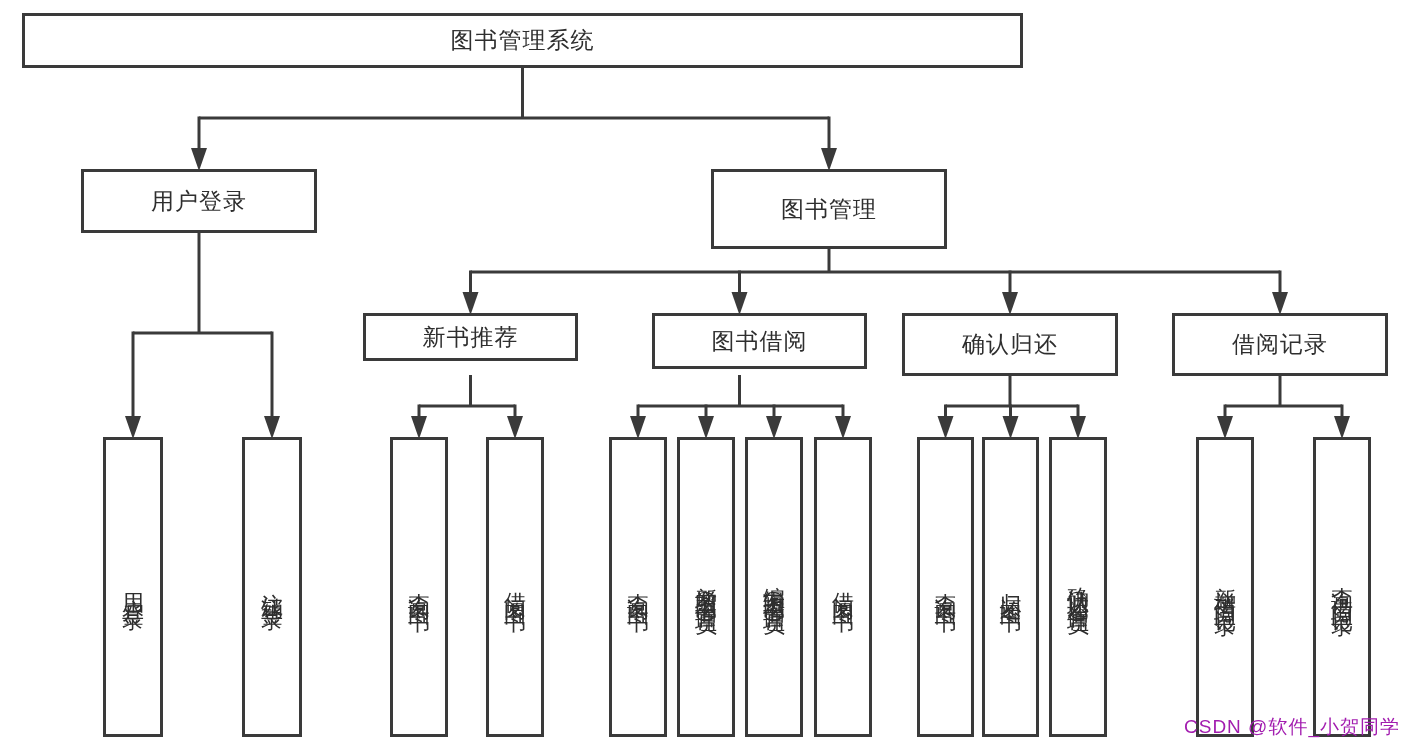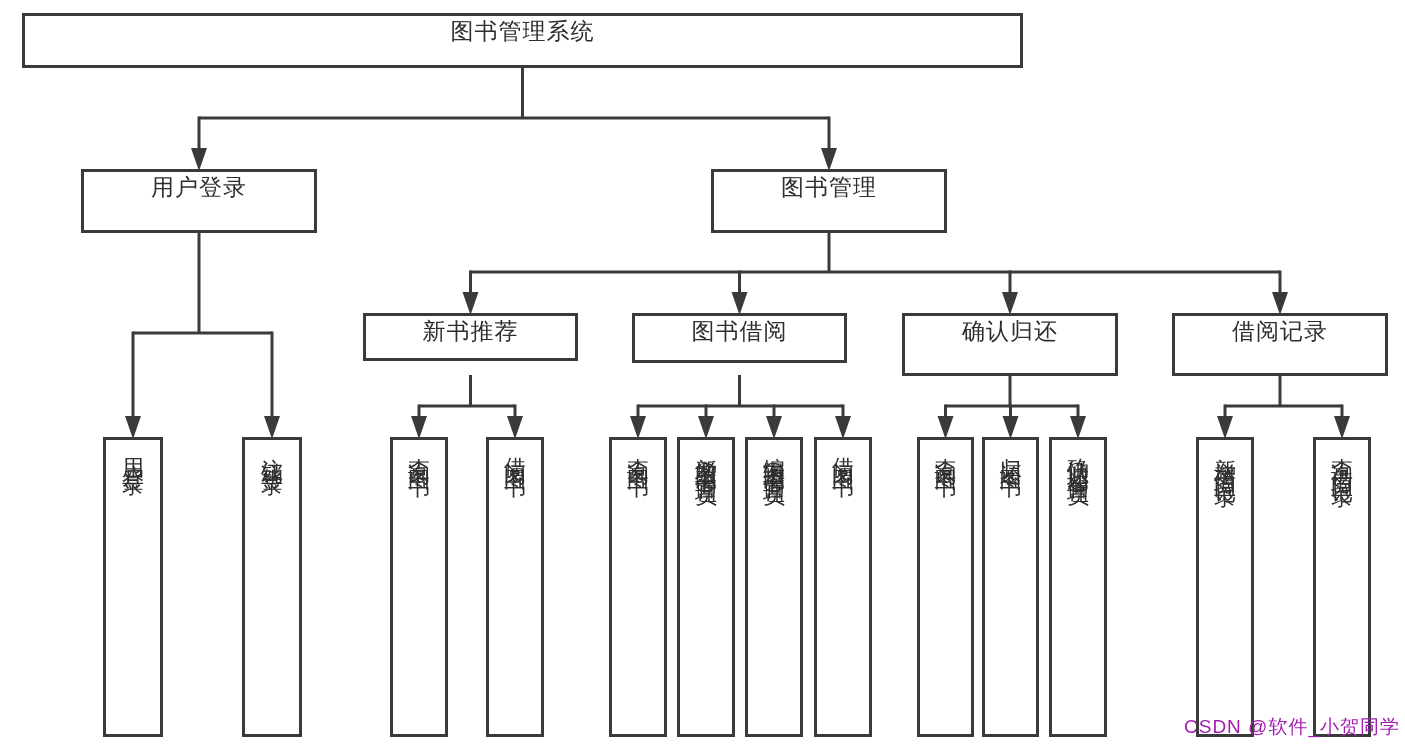--- a/index.html
+++ b/index.html
@@ -22,21 +22,21 @@
     width: 1405px;
     height: 747px;
     z-index: 1;
   }
   .node {
     position: absolute;
     box-sizing: border-box;
     background: #ffffff;
     border: 3px solid #3a3a3a;
     display: flex;
-    align-items: flex-start;
+    align-items: center;
     justify-content: center;
     z-index: 2;
   }
   .node.h .label {
     font-size: 23px;
     color: #2e2e2e;
     letter-spacing: 1px;
     white-space: nowrap;
   }
   .node.v .label {
@@ -119,28 +119,28 @@
       <polygon points="1342,439 1334,416 1350,416" fill="#3a3a3a"></polygon>
     </svg>
 
   <div class="node h" style="left:22px;top:13px;width:1001px;height:55px">
     <span class="label">图书管理系统</span>
   </div>
 
   <div class="node h" style="left:81px;top:169px;width:236px;height:64px">
     <span class="label">用户登录</span>
   </div>
-  <div class="node h" style="left:711px;top:169px;width:236px;height:64px">
+  <div class="node h" style="left:711px;top:169px;width:236px;height:80px">
     <span class="label">图书管理</span>
   </div>
 
   <div class="node h" style="left:363px;top:313px;width:215px;height:48px">
     <span class="label">新书推荐</span>
   </div>
-  <div class="node h" style="left:632px;top:313px;width:215px;height:50px">
+  <div class="node h" style="left:652px;top:313px;width:215px;height:56px">
     <span class="label">图书借阅</span>
   </div>
   <div class="node h" style="left:902px;top:313px;width:216px;height:63px">
     <span class="label">确认归还</span>
   </div>
   <div class="node h" style="left:1172px;top:313px;width:216px;height:63px">
     <span class="label">借阅记录</span>
   </div>
 
   <div class="node v" style="left:103px;top:437px;width:60px;height:300px">

